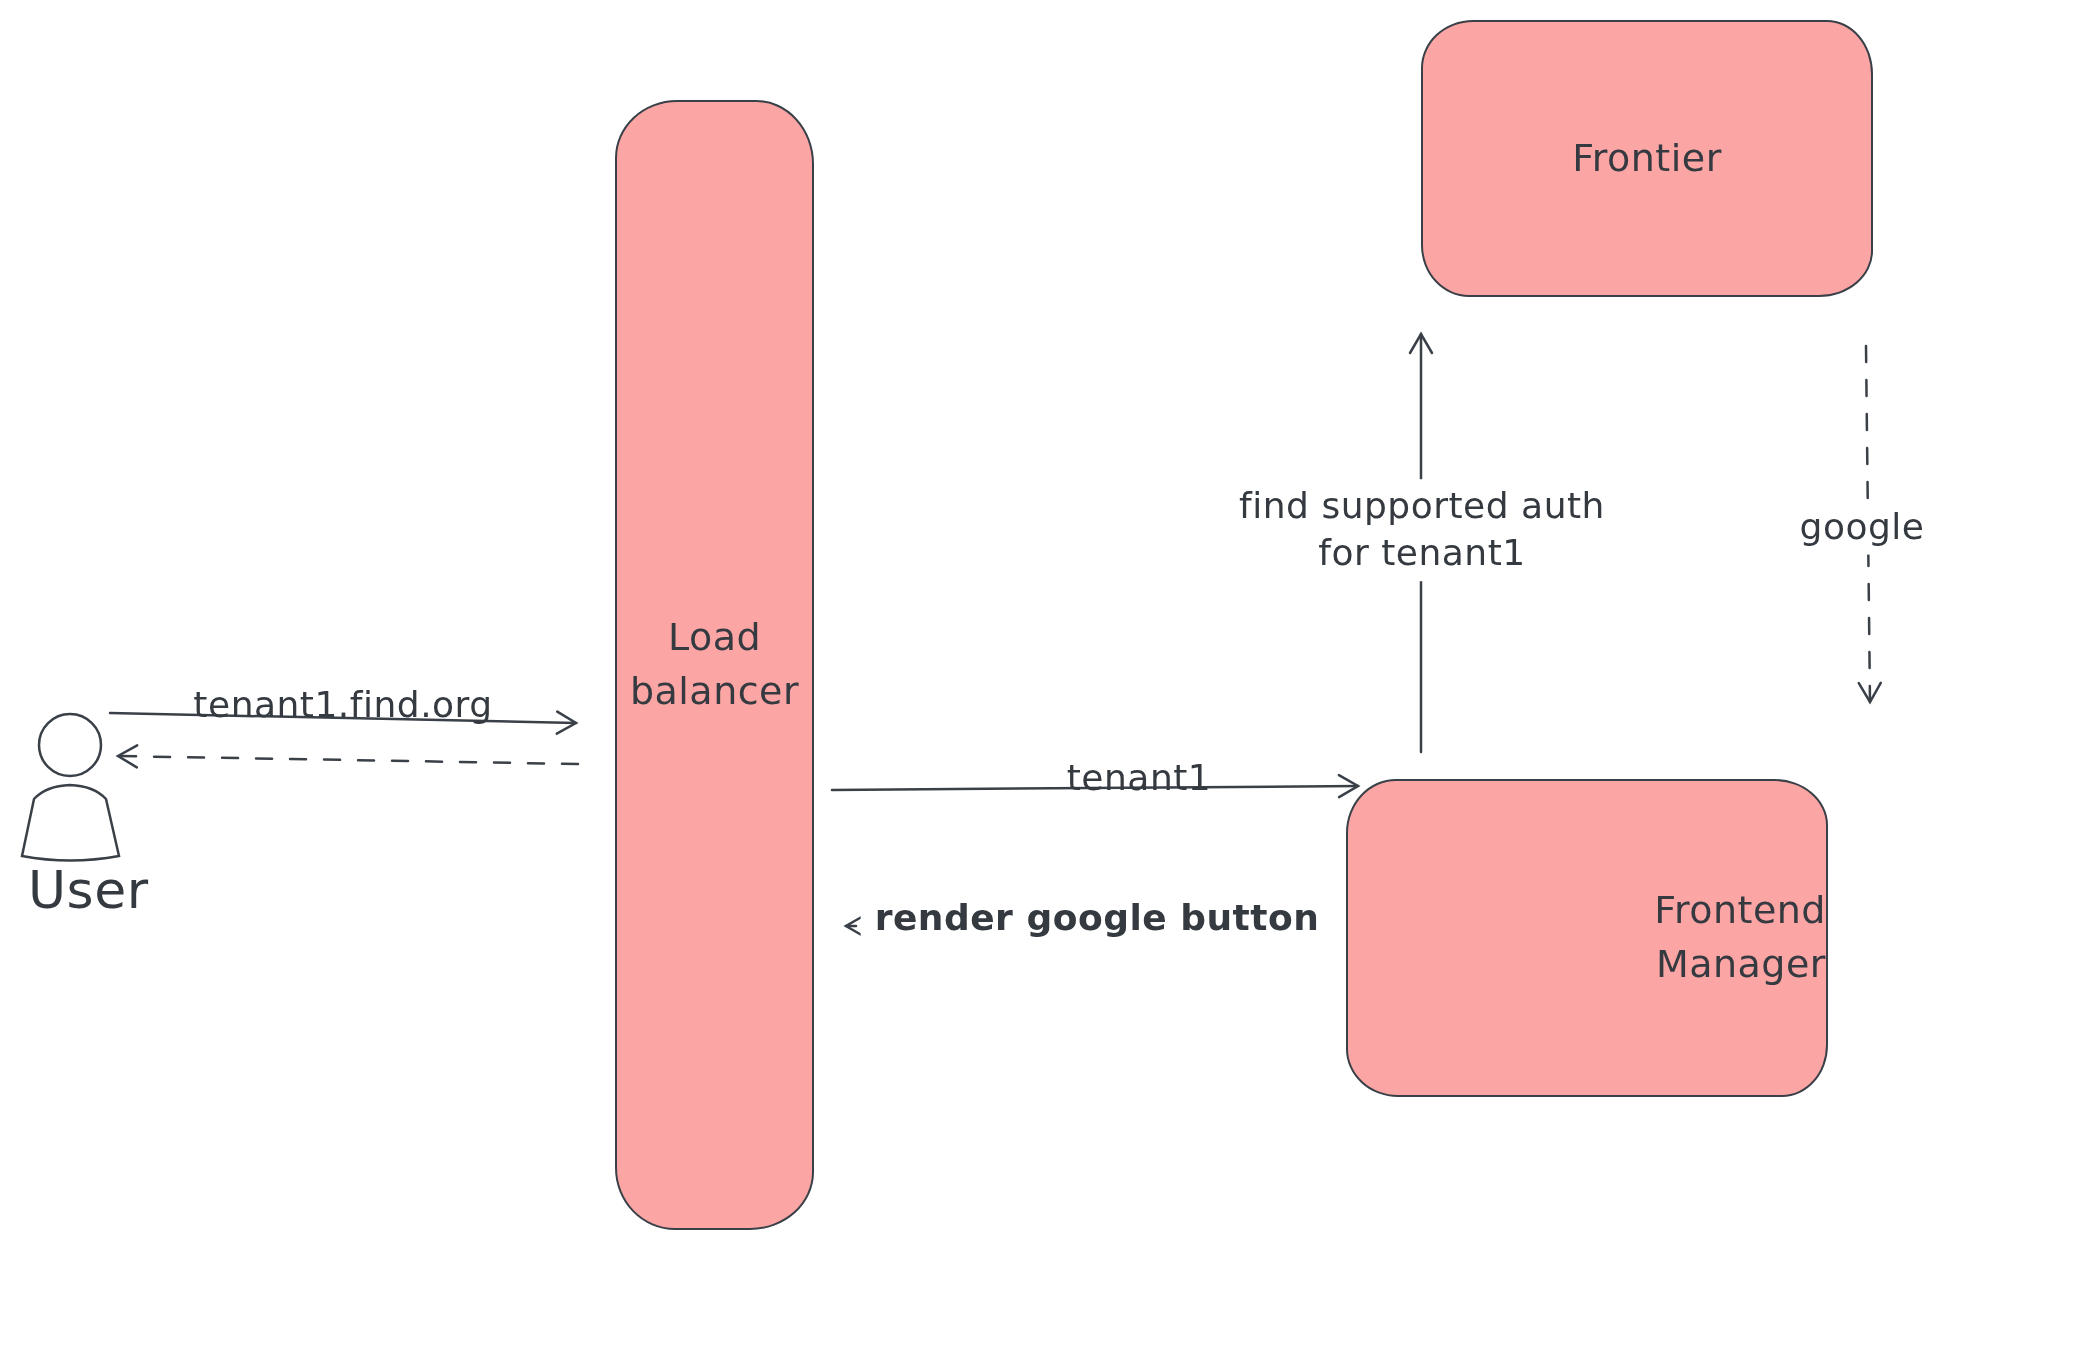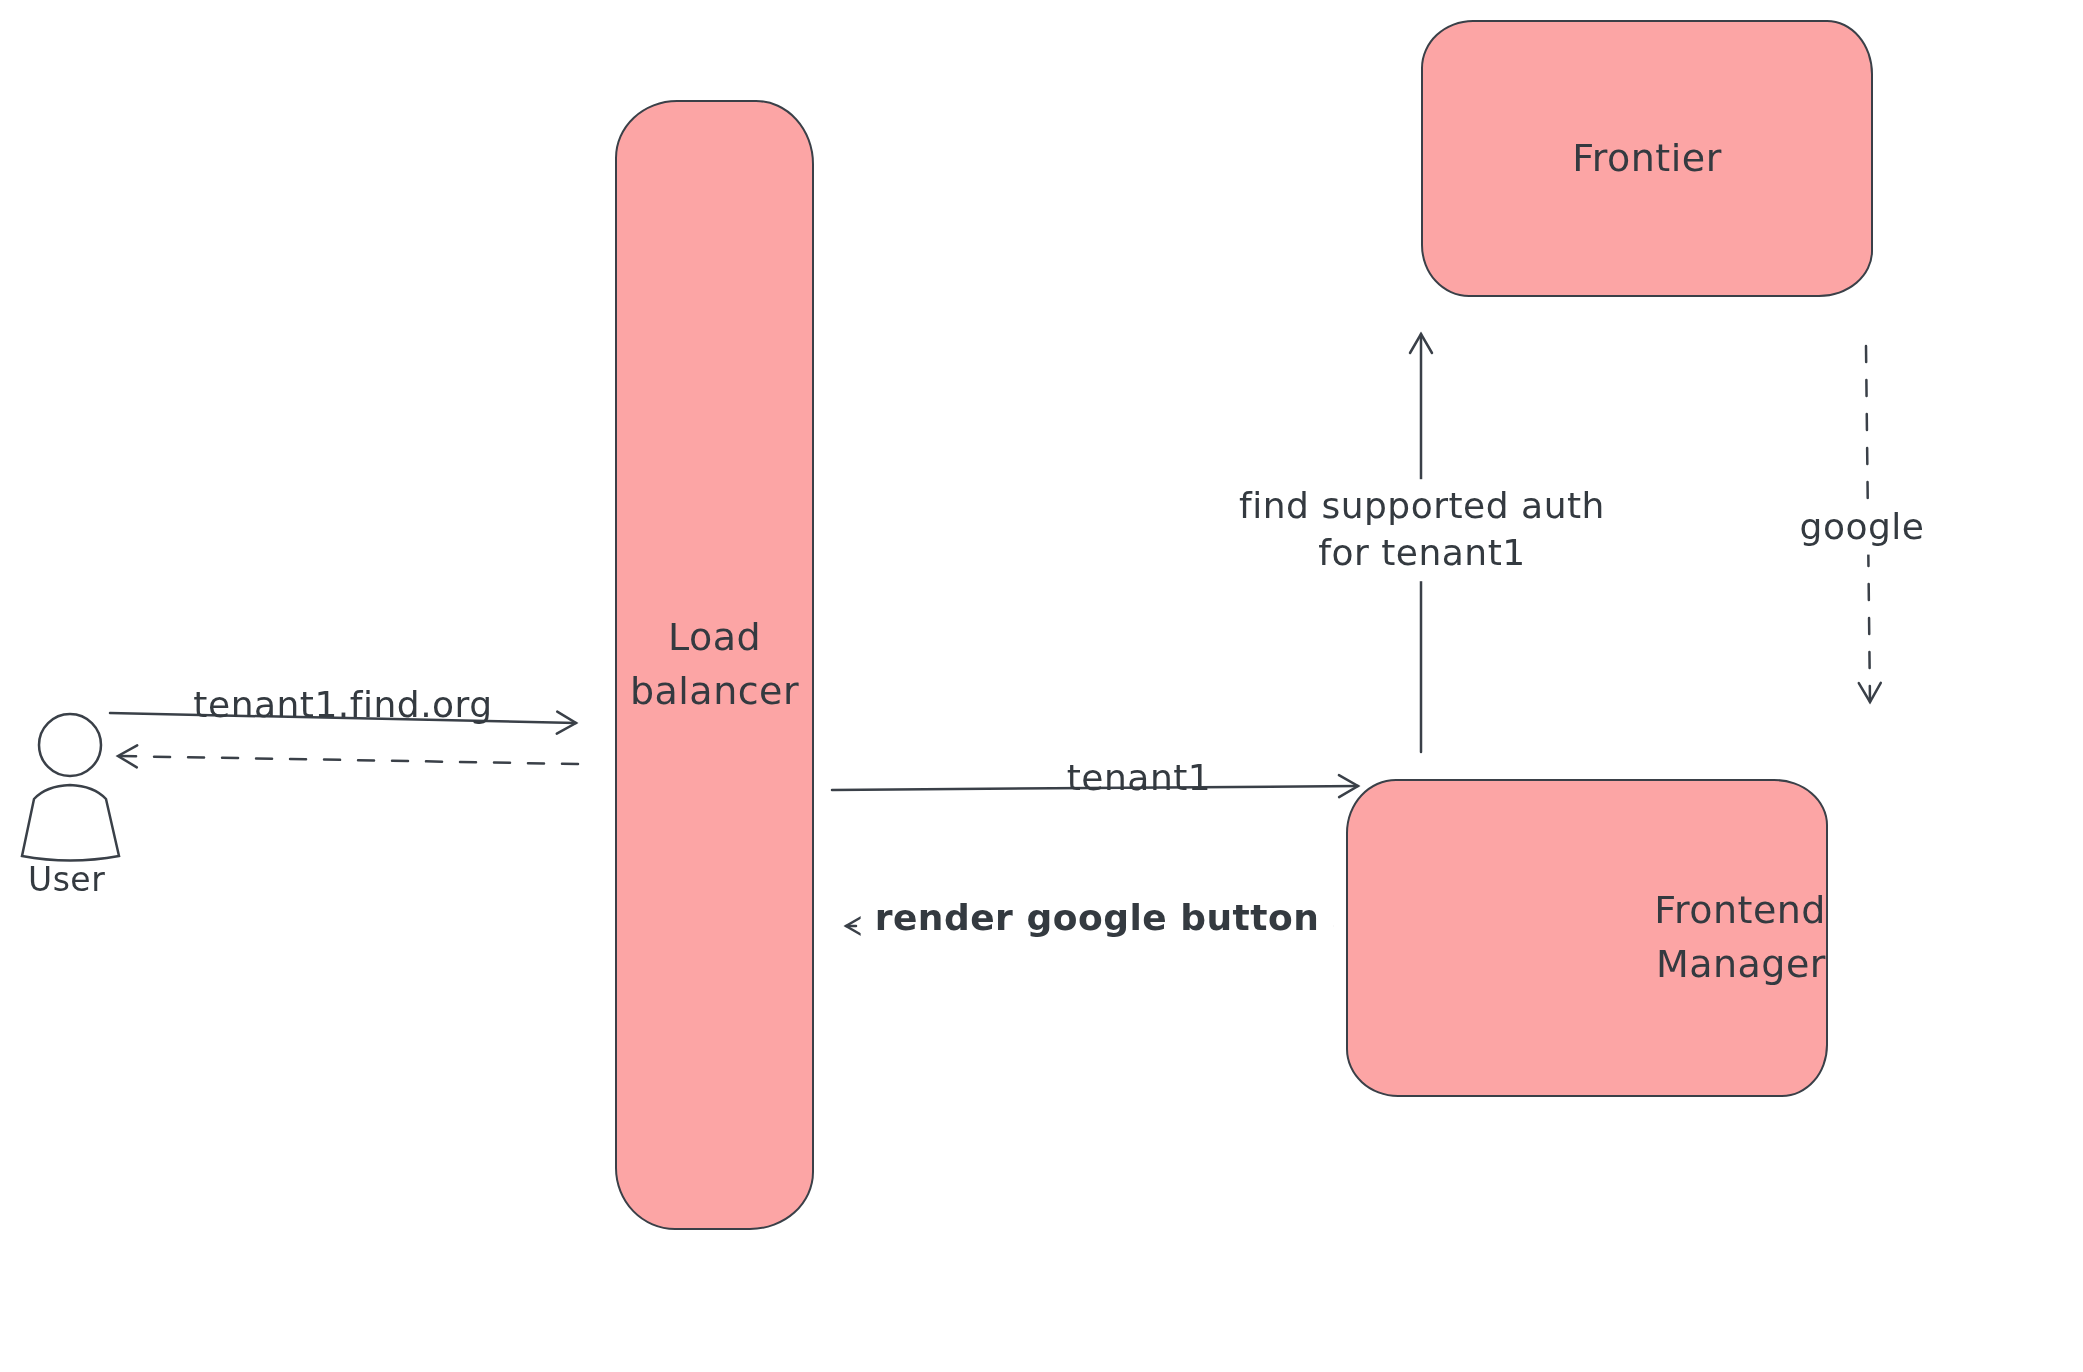--- a/index.html
+++ b/index.html
@@ -57,21 +57,21 @@
     letter-spacing: 0.5px;
     white-space: nowrap;
     text-align: center;
   }
   .edge-label.bg {
     background: #ffffff;
     padding: 4px 14px;
   }
   .actor-label {
     position: absolute;
-    font-size: 33px;
+    font-size: 52px;
     letter-spacing: 0.5px;
   }
   
   .stroke {
     stroke: #3a4048;
     stroke-width: 2.5;
     fill: none;
     stroke-linecap: round;
   }
   .dashed {

